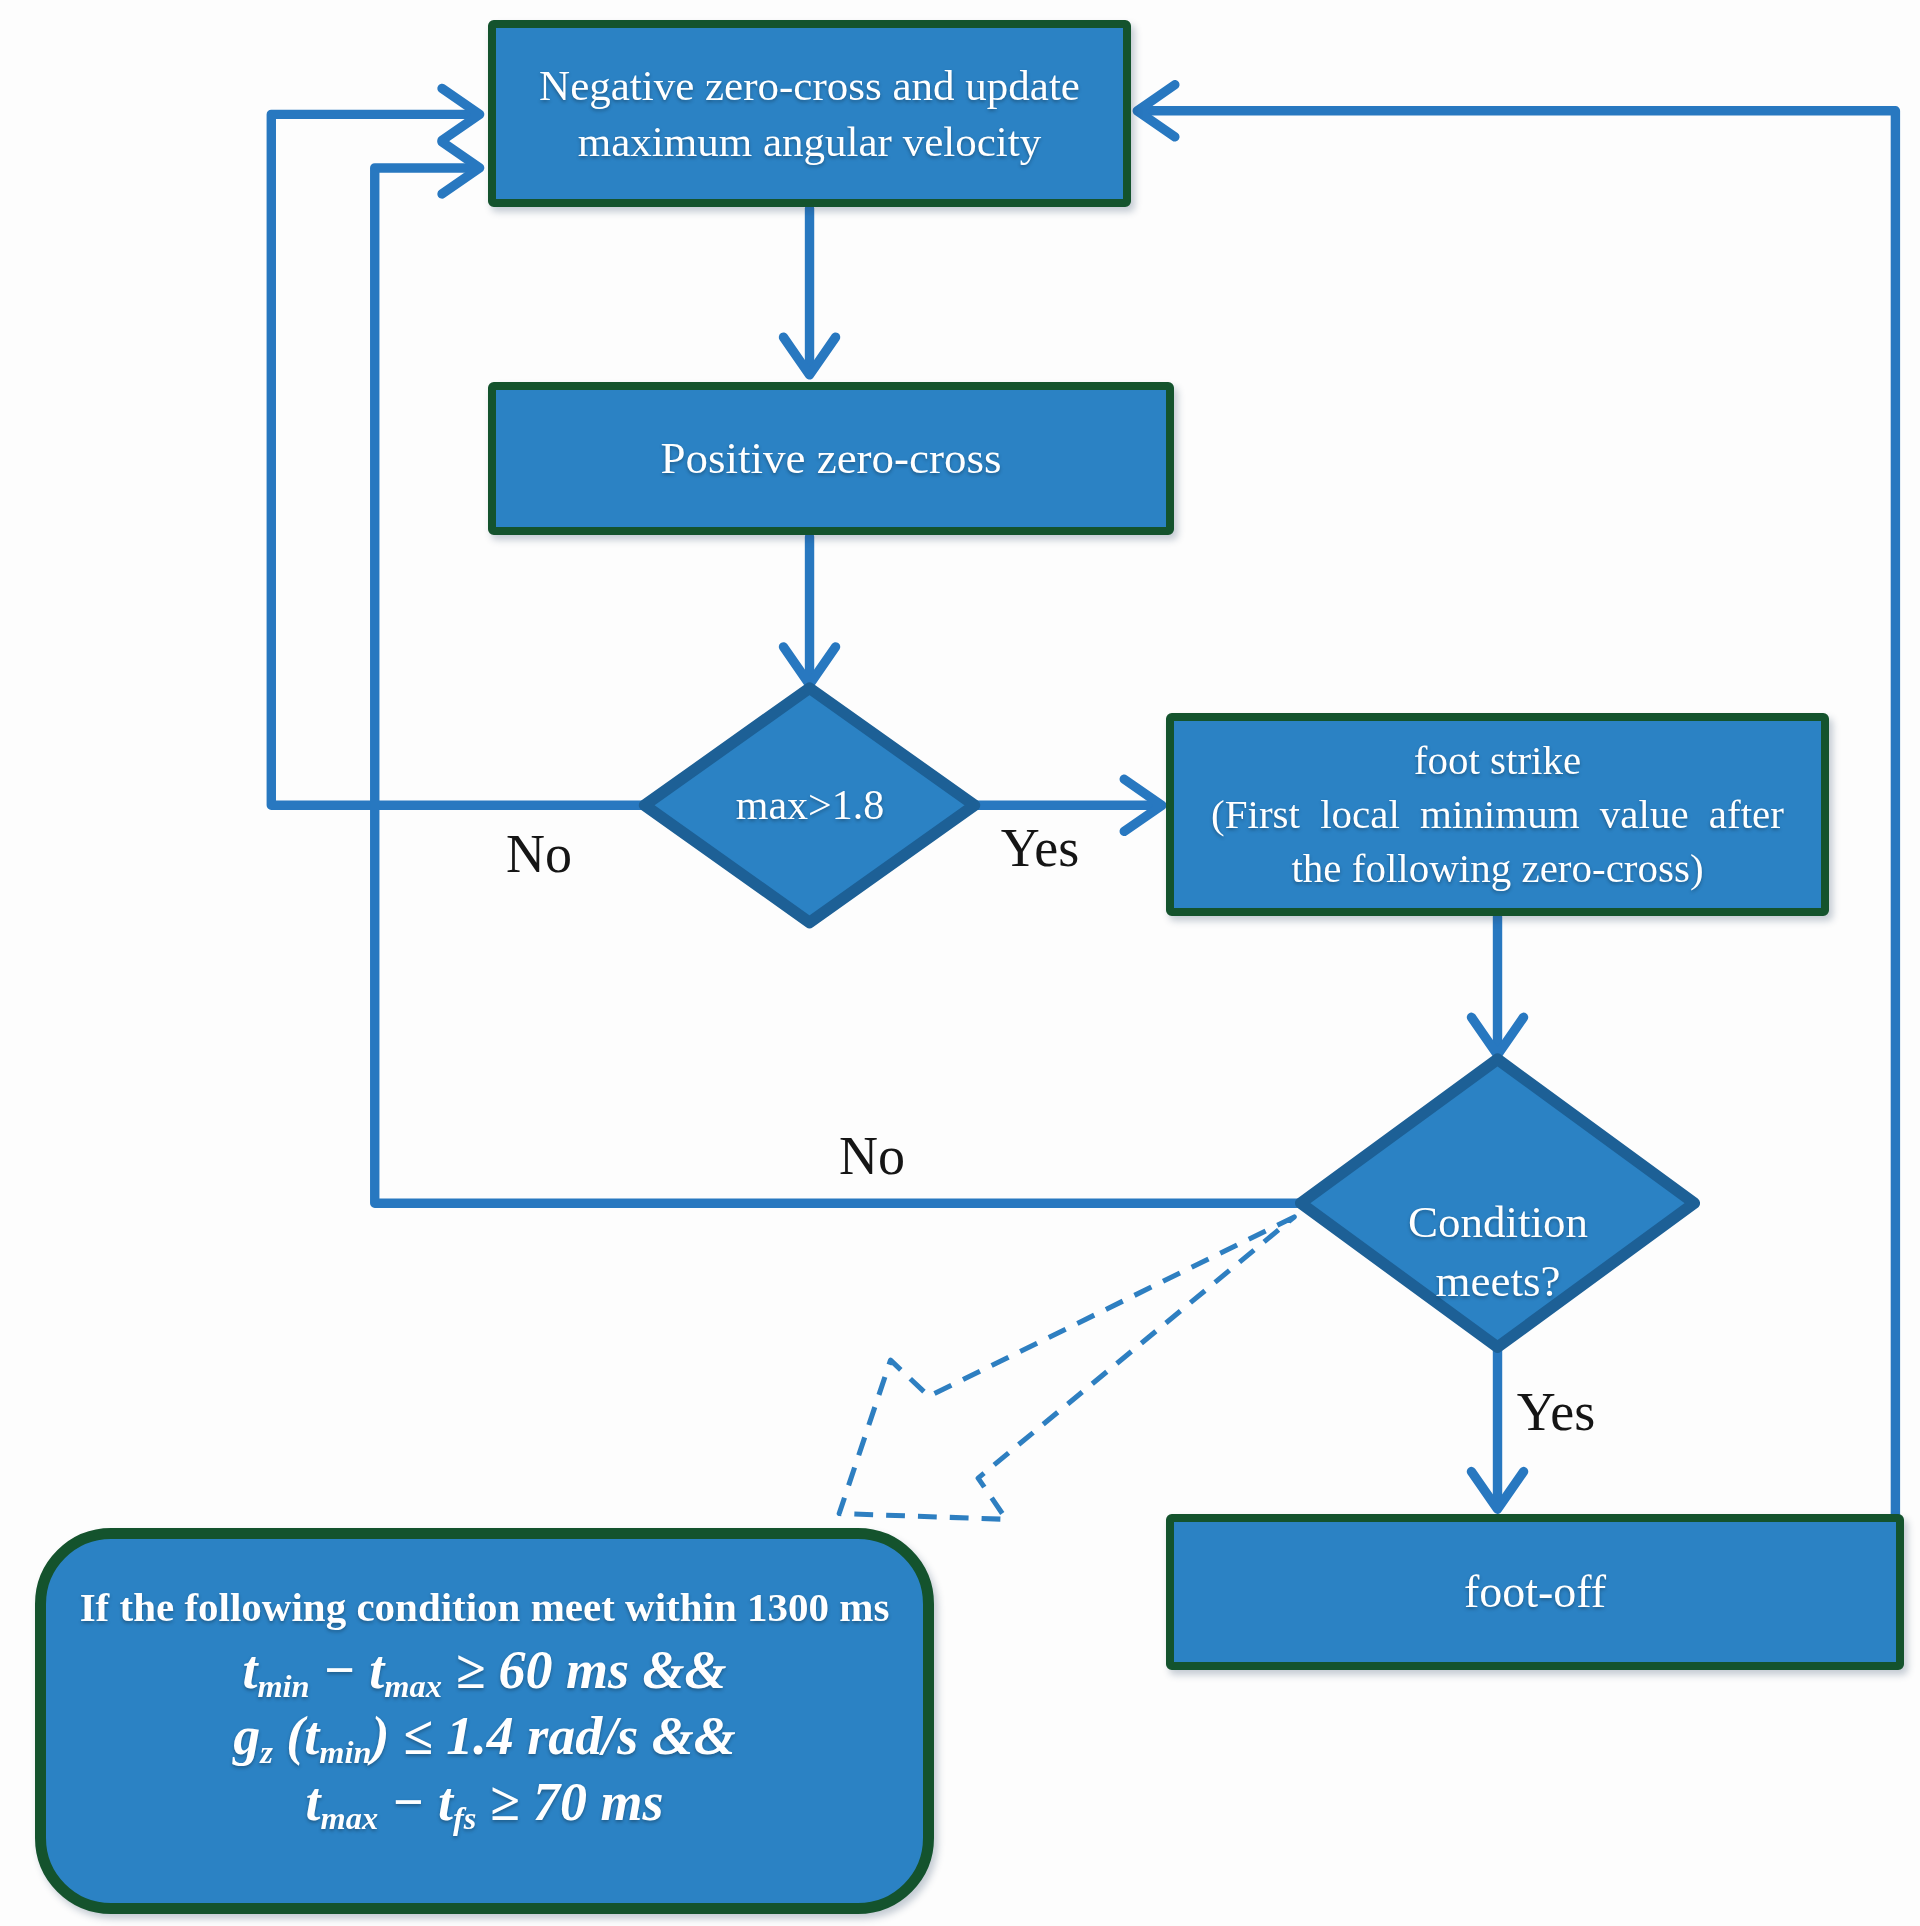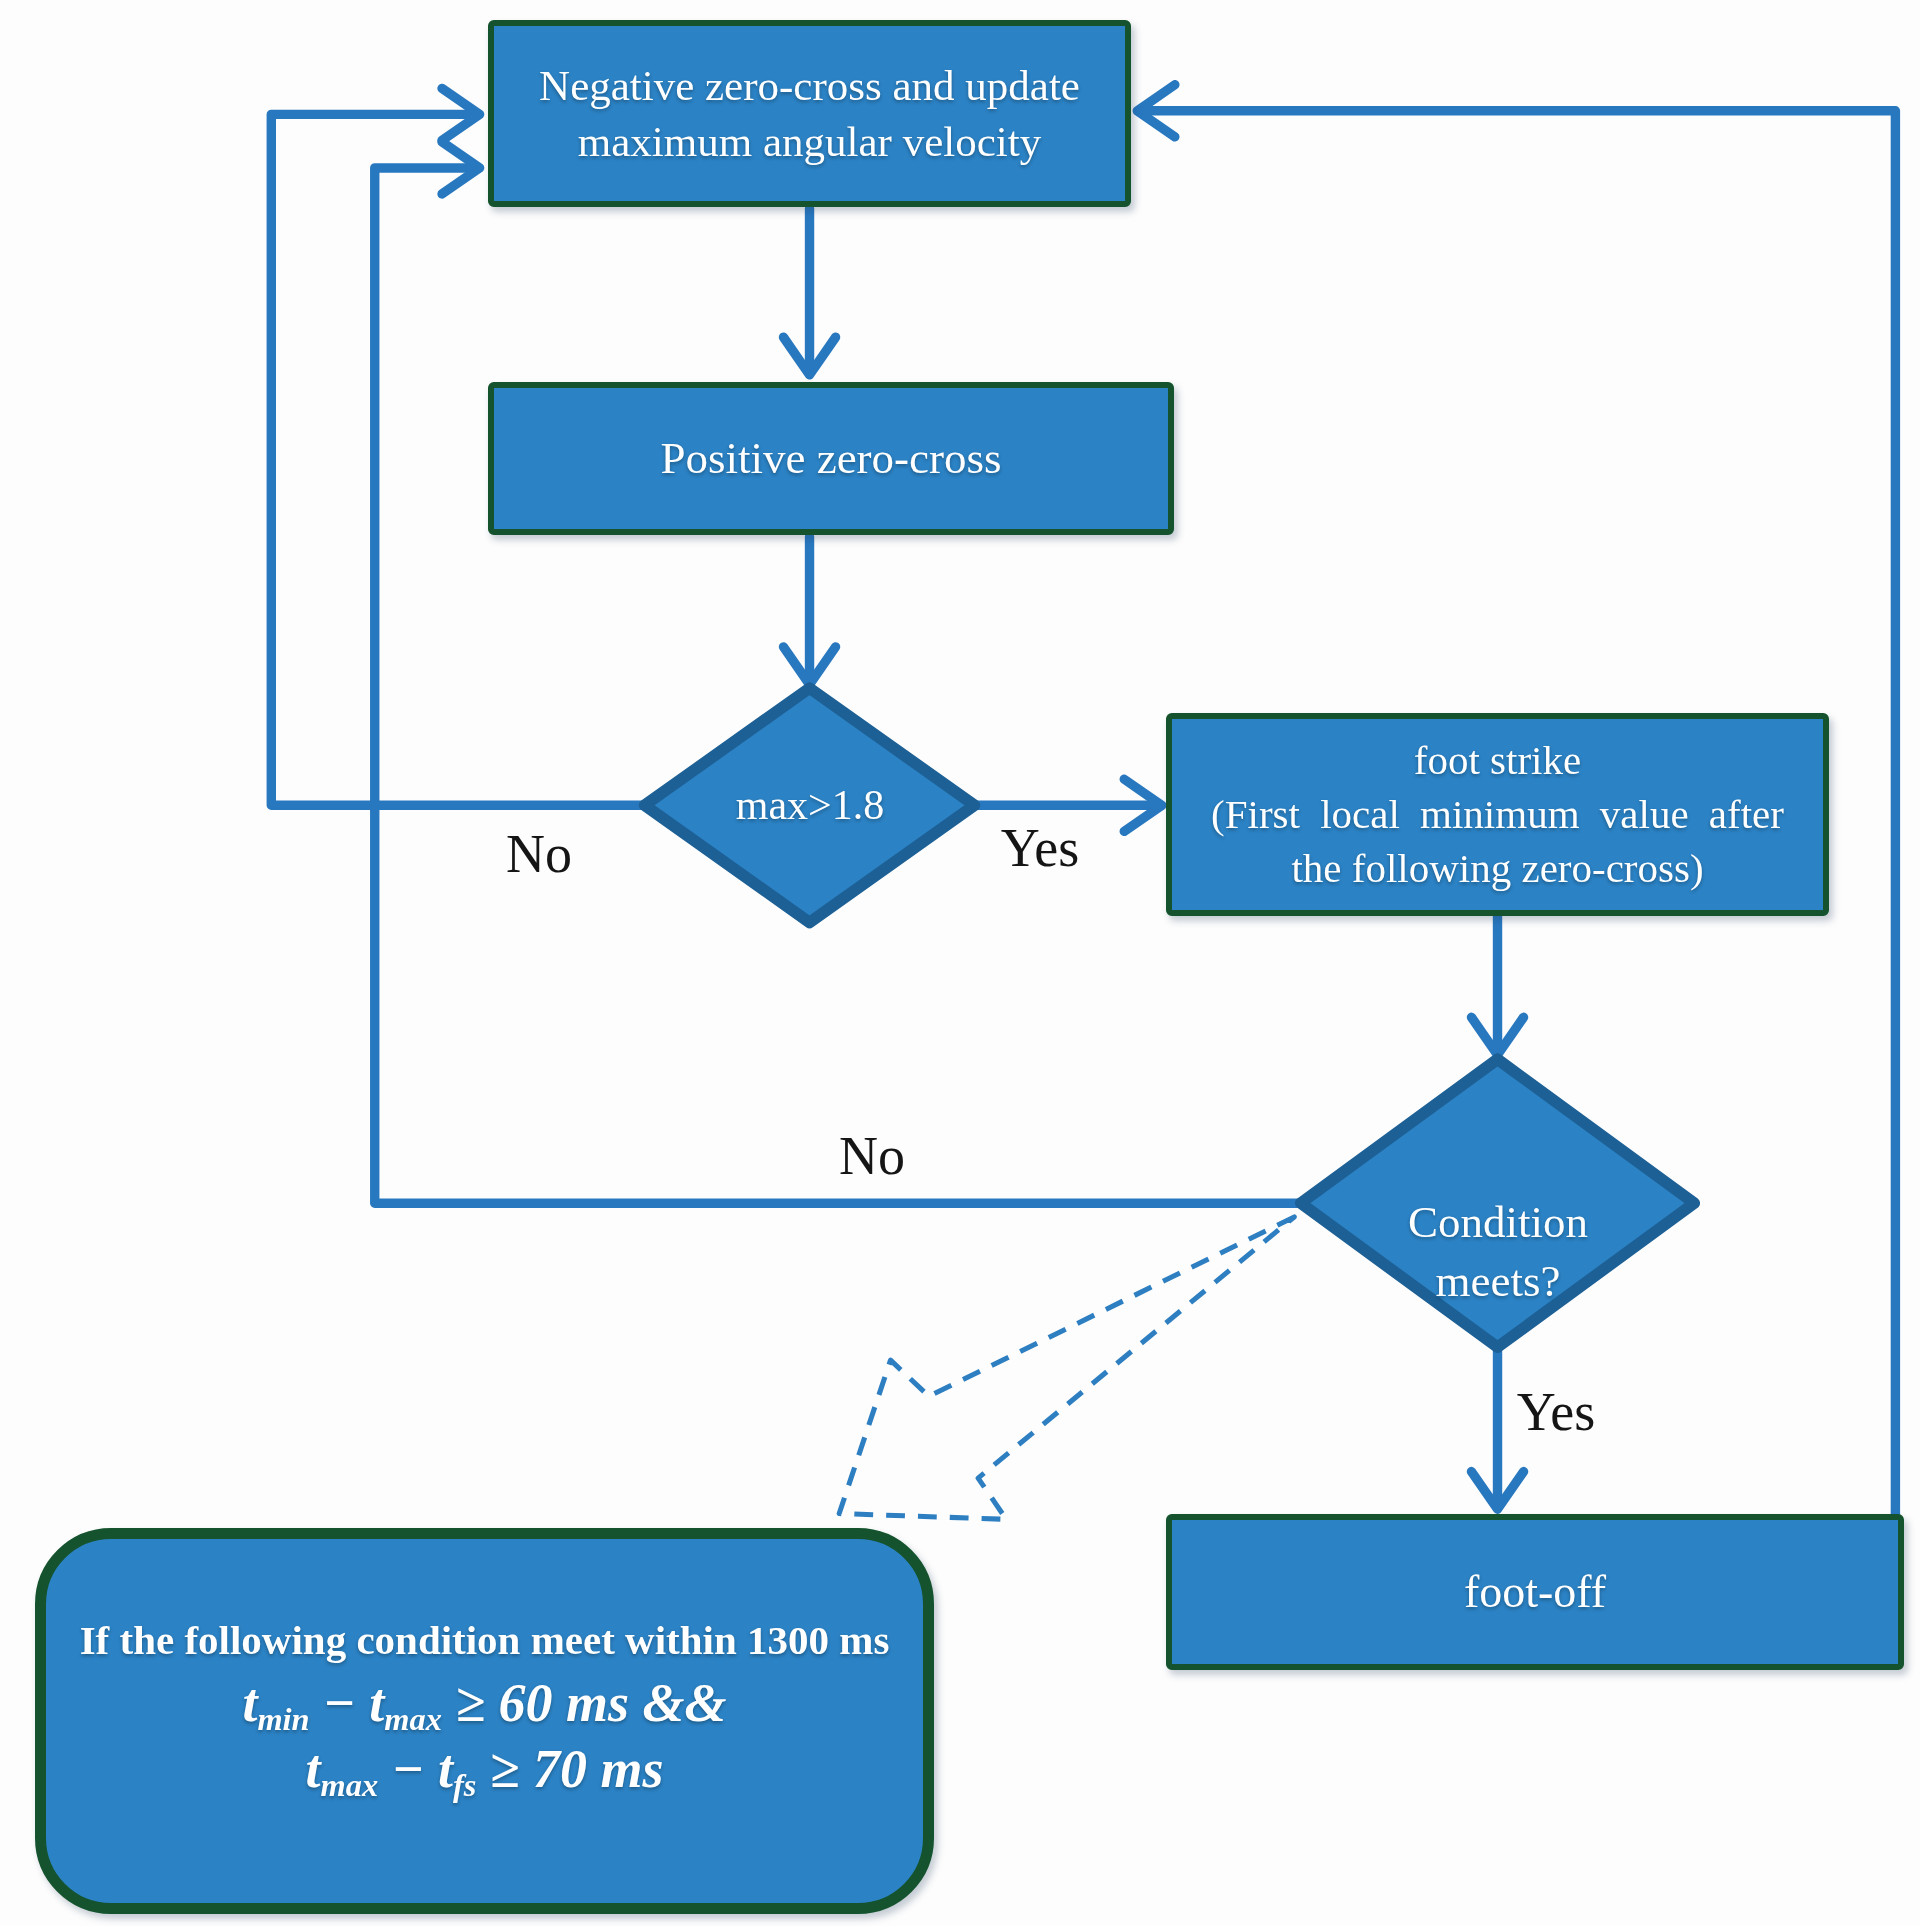--- a/index.html
+++ b/index.html
@@ -4,21 +4,21 @@
 <style>
   html,body{margin:0;padding:0;}
   body{
     width:1920px;height:1926px;position:relative;overflow:hidden;
     background:#fdfdfd;
     font-family:"Liberation Serif","DejaVu Serif",serif;
   }
   #wires{position:absolute;left:0;top:0;z-index:1;}
   .node{
     position:absolute;z-index:2;box-sizing:border-box;
-    background:#2b82c4;border:6px solid #14532d;border-radius:5.8px;
+    background:#2b82c4;border:8px solid #14532d;border-radius:5.8px;
     box-shadow:3.6px 5px 7.2px rgba(30,60,90,.25);
     display:flex;flex-direction:column;align-items:center;justify-content:center;
     color:#ffffff;text-align:center;
     text-shadow:0 2.2px 3.6px rgba(0,0,0,.30);
   }
   .node .ln{white-space:nowrap;line-height:1.28;}
   .dtext{
     position:absolute;z-index:3;color:#fff;text-align:center;
     transform:translate(-50%,-50%);text-shadow:0 2.2px 3.6px rgba(0,0,0,.30);
     line-height:1.3;white-space:nowrap;
@@ -101,20 +101,21 @@
   <div class="detail">the following zero-cross)</div>
 </div>
 
 <div class="node" id="node-footoff">
   <div class="ln">foot-off</div>
 </div>
 
 <div class="node" id="node-callout">
   <div class="head">If the following condition meet within 1300 ms</div>
   <div class="f"><span>t</span><sub>min</sub><span> − t</span><sub>max</sub><span> ≥ 60 ms &amp;&amp;</span></div>
+  <div class="f"><span>g</span><sub>z</sub><span> (t</span><sub>min</sub><span>) ≤ 1.4 rad/s &amp;&amp;</span></div>
   <div class="f"><span>t</span><sub>max</sub><span> − t</span><sub>fs</sub><span> ≥ 70 ms</span></div>
 </div>
 
 <div class="dtext" id="txt-dmax">max&gt;1.8</div>
 <div class="dtext" id="txt-dcond">
   <div>Condition</div>
   <div>meets?</div>
 </div>
 
 <div class="flabel" id="lbl-no-max">No</div>

